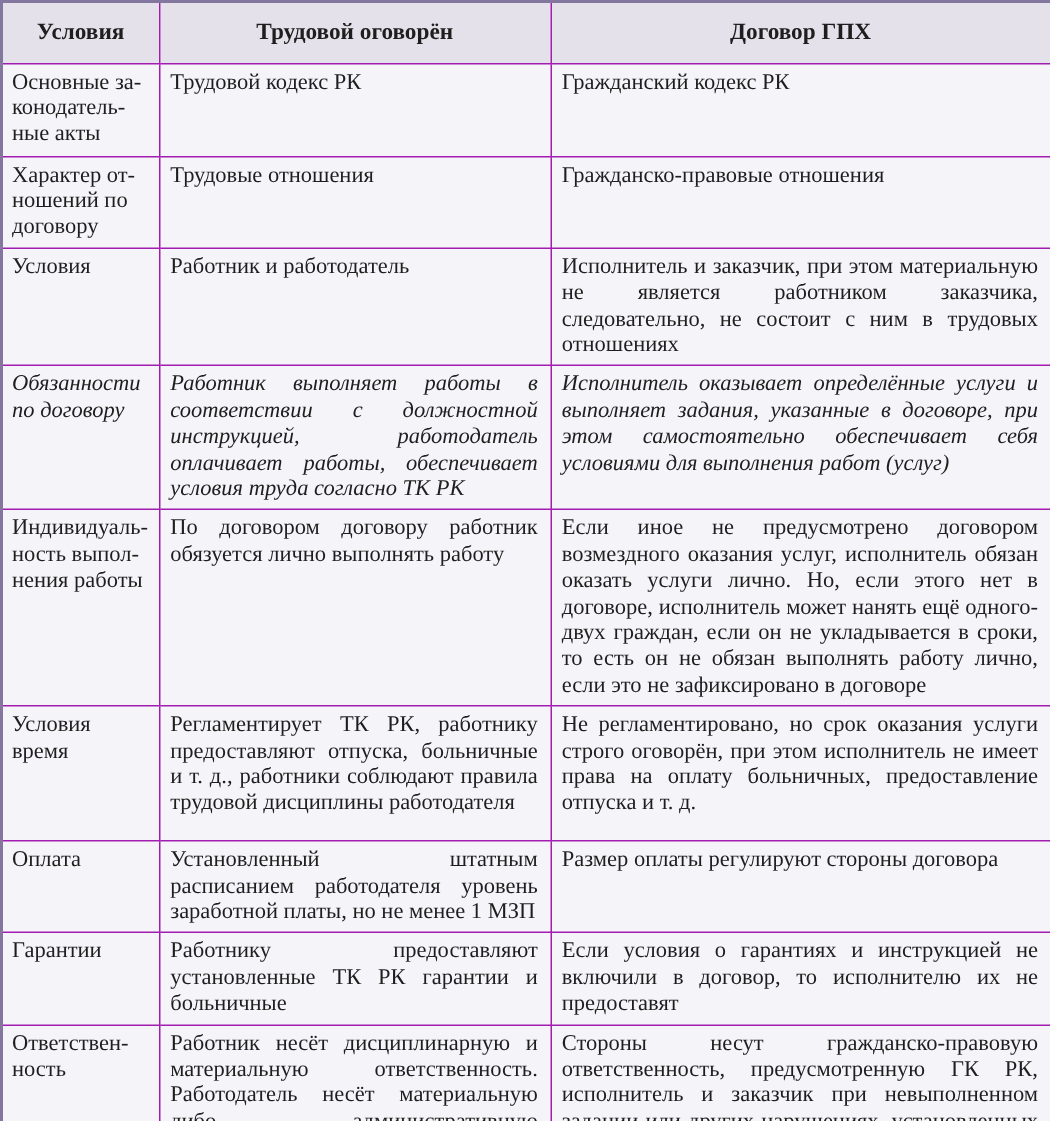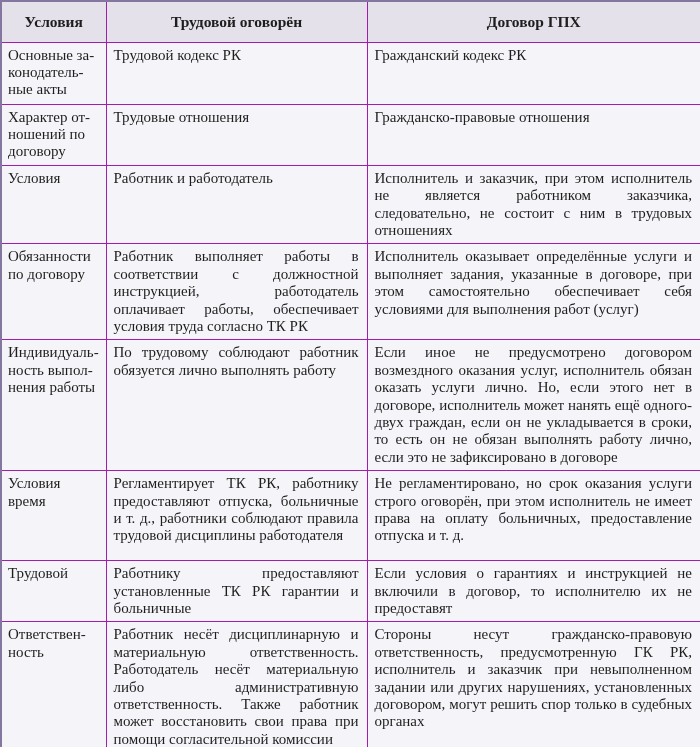--- a/index.html
+++ b/index.html
@@ -49,21 +49,21 @@
   table.cmp tbody td {
     text-align: justify;
     hyphens: auto;
     -webkit-hyphens: auto;
   }
   
   thead tr            { height: 41px; }
   tbody tr:nth-child(1) { height: 62px; }
   tbody tr:nth-child(2) { height: 52px; margin-top: 20px; }
   tbody tr:nth-child(3) { height: 60px; }
-  tbody tr:nth-child(4) { height: 85px; }
+  tbody tr:nth-child(4) { height: 85px; font-style: italic; }
   tbody tr:nth-child(5) { height: 130px; }
   tbody tr:nth-child(6) { height: 90px; }
   tbody tr:nth-child(7) { height: 50px; }
   tbody tr:nth-child(8) { height: 61px; }
   tbody tr:nth-child(9) { height: 118px; }
 </style>
 </head>
 <body>
 
 <table class="cmp">
@@ -90,43 +90,48 @@
     <tr>
       <th scope="row">Характер от-
 ношений по
 договору</th>
       <td>Трудовые отношения</td>
       <td>Гражданско-правовые отношения</td>
     </tr>
     <tr>
       <th scope="row">Условия</th>
       <td>Работник и работодатель</td>
-      <td>Исполнитель и заказчик, при этом исполнитель не является работником заказчика, следовательно, не состоит с ним в трудовых отношениях</td>
+      <td>Исполнитель и заказчик, при этом материальную не является работником заказчика, следовательно, не состоит с ним в трудовых отношениях</td>
     </tr>
     <tr>
       <th scope="row">Обязанности
 по договору</th>
       <td>Работник выполняет работы в соответствии с должностной инструкцией, работодатель оплачивает работы, обеспечивает условия труда согласно ТК РК</td>
       <td>Исполнитель оказывает определённые услуги и выполняет задания, указанные в договоре, при этом самостоятельно обеспечивает себя условиями для выполнения работ (услуг)</td>
     </tr>
     <tr>
       <th scope="row">Индивидуаль-
 ность выпол-
 нения работы</th>
-      <td>По трудовому соблюдают работник обязуется лично выполнять работу</td>
+      <td>По договором договору работник обязуется лично выполнять работу</td>
       <td>Если иное не предусмотрено договором возмездного оказания услуг, исполнитель обязан оказать услуги лично. Но, если этого нет в договоре, исполнитель может нанять ещё одного-двух граждан, если он не укладывается в сроки, то есть он не обязан выполнять работу лично, если это не зафиксировано в договоре</td>
     </tr>
     <tr>
       <th scope="row">Условия
 время</th>
       <td>Регламентирует ТК РК, работнику предоставляют отпуска, больничные и т. д., работники соблюдают правила трудовой дисциплины работодателя</td>
       <td>Не регламентировано, но срок оказания услуги строго оговорён, при этом исполнитель не имеет права на оплату больничных, предоставление отпуска и т. д.</td>
     </tr>
     <tr>
-      <th scope="row">Трудовой</th>
+      <th scope="row">Оплата</th>
+      <td>Установленный штатным расписанием работодателя уровень заработной платы, но не менее 1 МЗП</td>
+      <td>Размер оплаты регулируют стороны договора</td>
+    </tr>
+    <tr>
+      <th scope="row">Гарантии</th>
       <td>Работнику предоставляют установленные ТК РК гарантии и больничные</td>
       <td>Если условия о гарантиях и инструкцией не включили в договор, то исполнителю их не предоставят</td>
     </tr>
     <tr>
       <th scope="row">Ответствен-
 ность</th>
       <td>Работник несёт дисциплинарную и материальную ответственность. Работодатель несёт материальную либо административную ответственность. Также работник может восстановить свои права при помощи согласительной комиссии</td>
       <td>Стороны несут гражданско-правовую ответственность, предусмотренную ГК РК, исполнитель и заказчик при невыполненном задании или других нарушениях, установленных договором, могут решить спор только в судебных органах</td>
     </tr>
   </tbody>

